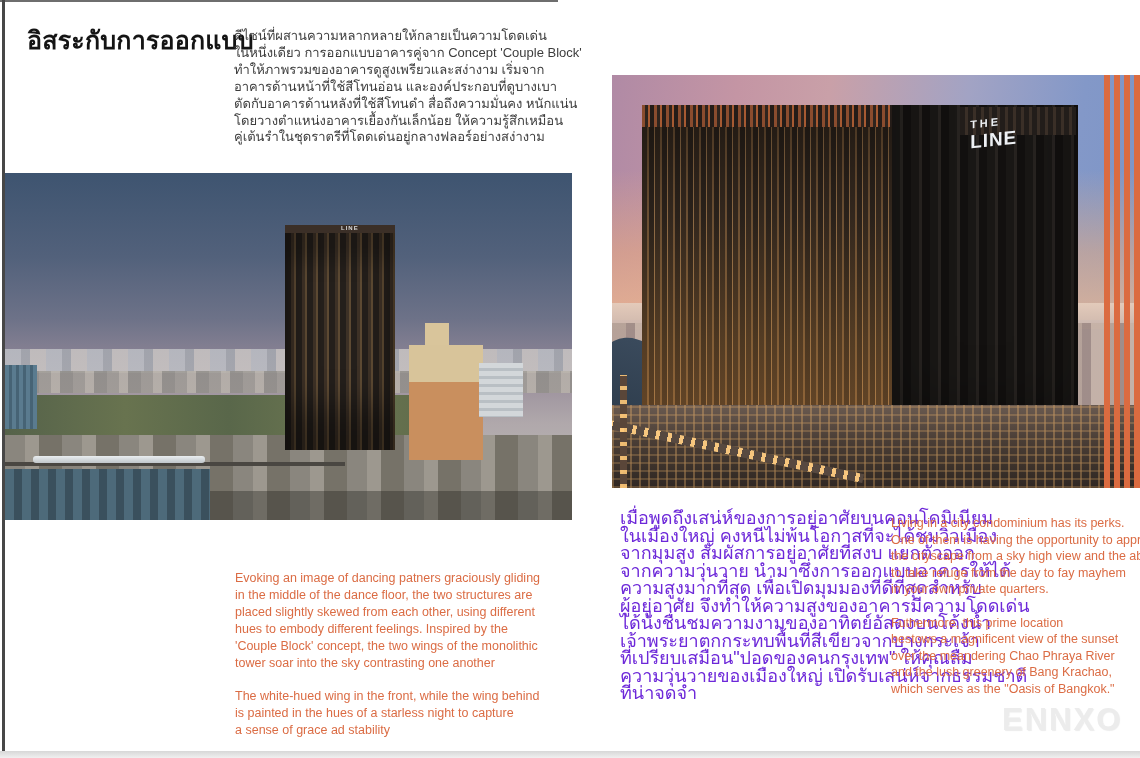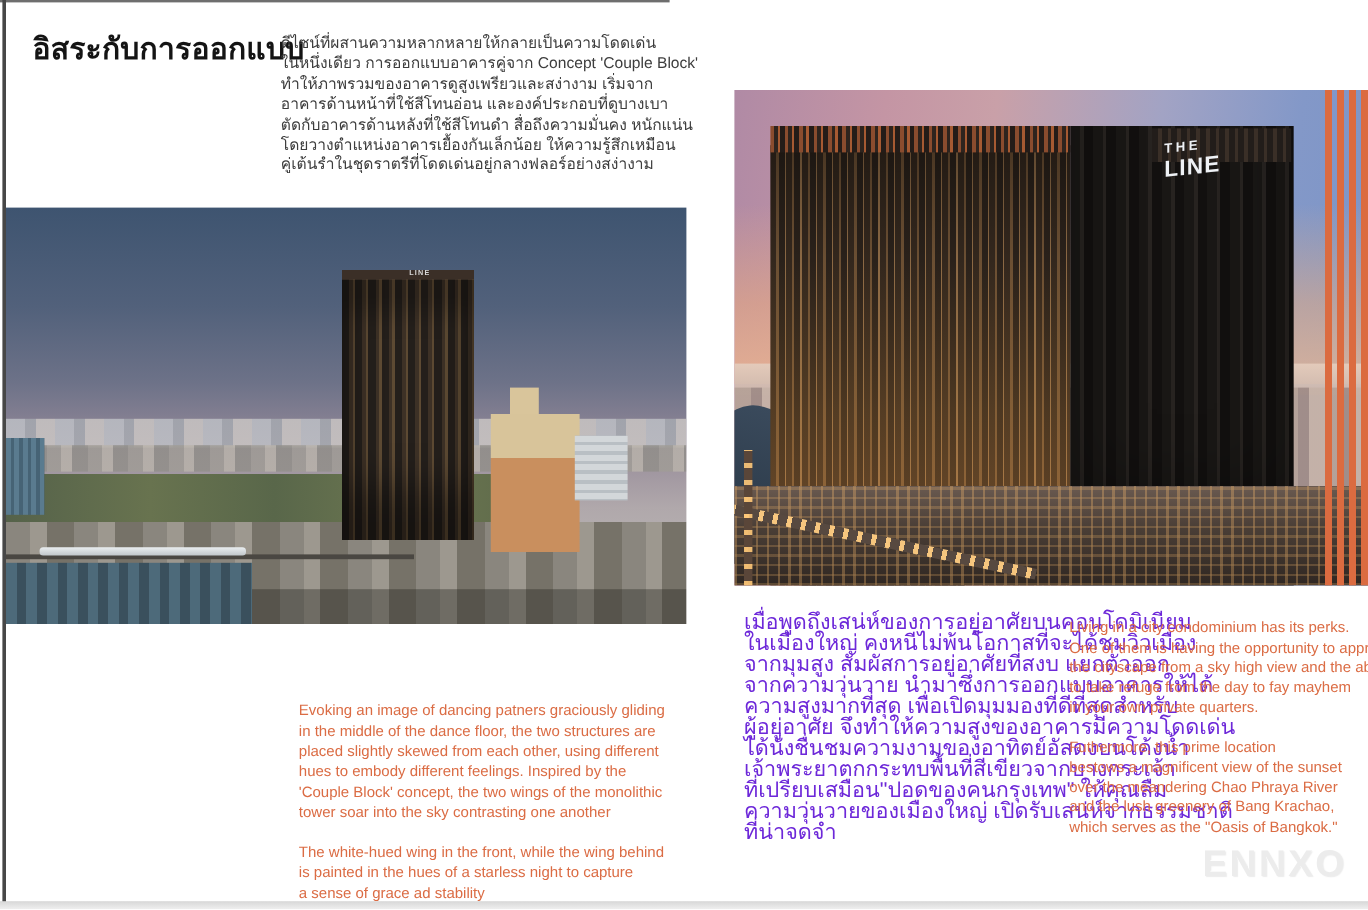--- a/index.html
+++ b/index.html
@@ -8,21 +8,21 @@
   .abs{position:absolute;}
   
   .top-border{left:0;top:0;width:558px;height:2px;background:#6e6e6e;}
   .left-border{left:2px;top:0;width:3px;height:752px;background:#474747;}
   .bottom-edge{left:0;top:751px;width:1140px;height:7px;background:linear-gradient(#d7d7d7,#f0f0f0);}
   
   .title-th{left:27px;top:20px;margin:0;font-size:25px;font-weight:bold;color:#141414;letter-spacing:.2px;}
   .intro-th{left:233px;top:27px;margin:1px;font-size:13px;line-height:16.9px;color:#3d3d3d;white-space:pre;}
   
   .freedom-heading{left:30px;top:562px;margin:0;font-size:24px;font-weight:bold;color:#D6613A;letter-spacing:.4px;}
-  .orange-left{left:235px;top:570px;margin:14px;font-size:12.5px;line-height:16.9px;color:#DB6C44;white-space:pre;}
+  .orange-left{left:235px;top:570px;margin:0;font-size:12.5px;line-height:16.9px;color:#DB6C44;white-space:pre;}
   .thai-right{left:620px;top:510px;margin:0;font-size:18px;line-height:17.5px;color:#6d28d9;white-space:pre;}
   .orange-right{left:891px;top:515px;margin:0;font-size:12.5px;line-height:16.6px;color:#DB6C44;white-space:pre;}
   .watermark{left:1002px;top:702px;font-size:31px;font-weight:bold;color:#ececec;letter-spacing:2px;
              text-shadow:-1px -1px 0 rgba(255,255,255,.95),1px 1px 1px rgba(0,0,0,.08);}
   
   .photo-left{left:5px;top:173px;width:567px;height:347px;overflow:hidden;
     background:linear-gradient(180deg,#3e5470 0%,#52617b 24%,#6d7288 42%,#8c8495 54%,#a096a0 63%,#b0a8ab 72%,#b6b1b1 82%,#b3b1ae 100%);}
   .photo-left>div,.photo-left>span{position:absolute;}
   .lp-horizon{left:0;top:176px;width:567px;height:24px;opacity:.85;
     background:repeating-linear-gradient(90deg,rgba(192,195,200,.95) 0 16px,rgba(168,172,178,.95) 16px 25px,rgba(205,201,198,.95) 25px 41px);}

